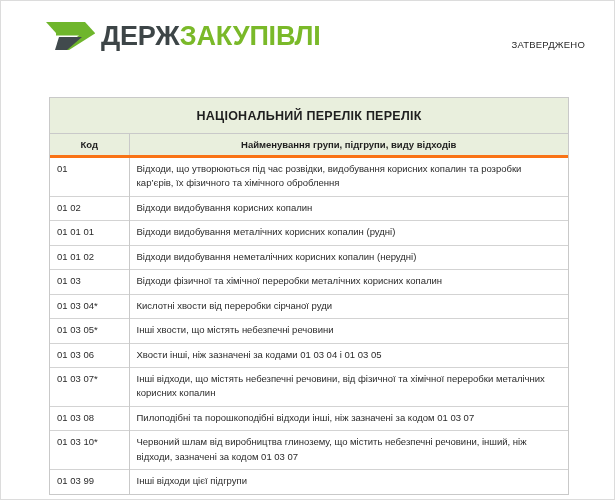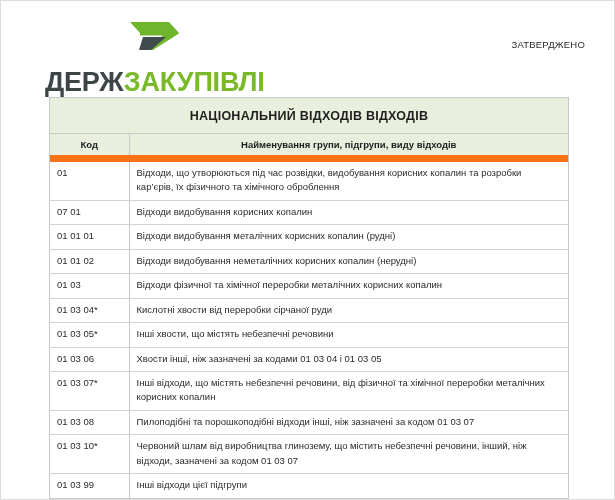--- a/index.html
+++ b/index.html
@@ -29,23 +29,22 @@
     display: flex;
     align-items: flex-start;
     padding: 16px 14px 0 44px;
     height: 72px;
     box-sizing: border-box;
   }
 
   .brand {
     display: flex;
     align-items: center;
-    gap: 16px;
+    gap: 4px;
     margin-top: 2px;
-    flex-direction: column;
   }
 
   .brand-mark {
     width: 52px;
     height: 34px;
     flex: 0 0 auto;
     display: block;
   }
 
   .brand-word {
@@ -97,21 +96,21 @@
     padding: 11px 4px 10px;
     border-bottom: 1px solid #c9c9c9;
   }
 
   table.reg thead th {
     background: #e9efdd;
     font-size: 9.5px;
     font-weight: bold;
     color: #1f1f1f;
     padding: 5px 14px;
-    border-bottom: 7px solid #f97316;
+    border-bottom: 3px solid #f97316;
     border-right: 1px solid #c9c9c9;
     text-align: center;
   }
   table.reg thead th:last-child { border-right: none; }
 
   table.reg tbody td {
     border-top: 1px solid #d3d3d3;
     border-right: 1px solid #c9c9c9;
     padding: 4px 7px 5px 7px;
     vertical-align: top;
@@ -143,34 +142,34 @@
     </div>
 
   </div>
 
   <div class="table-wrap">
     <table class="reg">
       <colgroup>
         <col class="c-code">
         <col class="c-name">
       </colgroup>
-      <caption>НАЦІОНАЛЬНИЙ ВІДХОДІВ ВІДХОДІВ</caption>
+      <caption>НАЦІОНАЛЬНИЙ ПЕРЕЛІК ПЕРЕЛІК</caption>
       <thead>
         <tr>
           <th>Код</th>
           <th>Найменування групи, підгрупи, виду відходів</th>
         </tr>
       </thead>
       <tbody id="reg-body">
           <tr>
             <td class="code">01</td>
             <td class="name">Відходи, що утворюються під час розвідки, видобування корисних копалин та розробки кар’єрів, їх фізичного та хімічного оброблення</td>
           </tr>
           <tr>
-            <td class="code">07 01</td>
+            <td class="code">01 02</td>
             <td class="name">Відходи видобування корисних копалин</td>
           </tr>
           <tr>
             <td class="code">01 01 01</td>
             <td class="name">Відходи видобування металічних корисних копалин (рудні)</td>
           </tr>
           <tr>
             <td class="code">01 01 02</td>
             <td class="name">Відходи видобування неметалічних корисних копалин (нерудні)</td>
           </tr>

